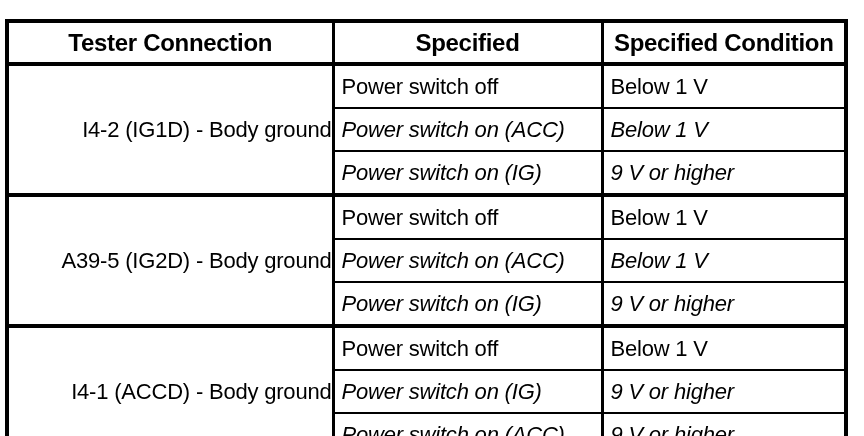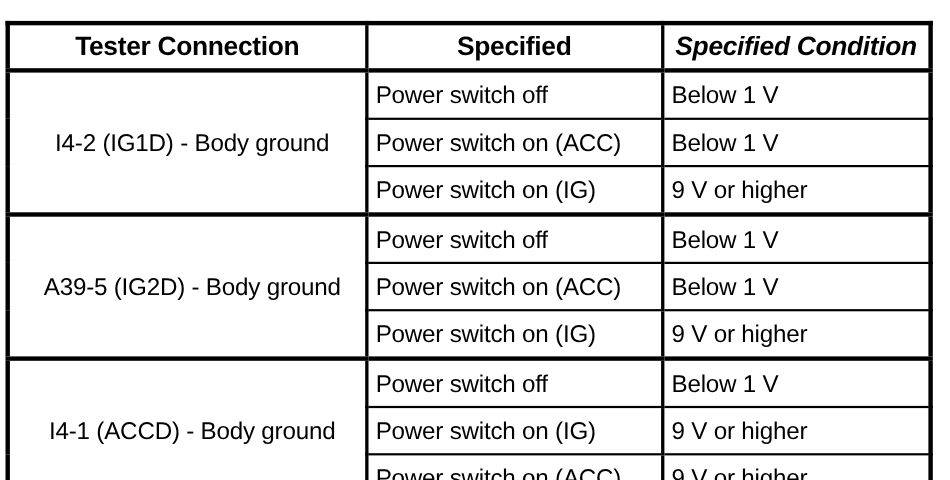--- a/index.html
+++ b/index.html
@@ -51,26 +51,26 @@
   tr.header-row th {
     height: 39px;
     font-size: 24px;
     font-weight: bold;
     text-align: center;
     letter-spacing: -0.3px;
     border-bottom: 4px solid #000;
   }
   tr.header-row th.col-tester { border-right: 3px solid #000; }
   tr.header-row th.col-cond   { border-right: 3px solid #000; }
-  tr.header-row th.col-spec   { padding: 0 2px; font-style: italic; }
+  tr.header-row th.col-spec   { padding: 0 2px; }
 
   
   td.tester-cell {
     font-size: 22px;
-    text-align: center;
+    text-align: right;
     padding-left: 9px;
     border-right: 3px solid #000;
     letter-spacing: -0.2px;
     white-space: nowrap;
   }
 
   td.cond-cell,
   td.spec-cell {
     font-size: 22px;
     text-align: left;
@@ -81,20 +81,21 @@
   }
   td.cond-cell {
     border-right: 3px solid #000;
     margin-left: 24px;
   }
 
   
   tr.inner-row td.cond-cell,
   tr.inner-row td.spec-cell {
     border-top: 2px solid #000;
+    font-style: italic;
   }
 
   
   tr.group-start td {
     border-top: 4px solid #000;
   }
   tr.group-first-overall td {
     border-top: 0;
   }
 </style>

